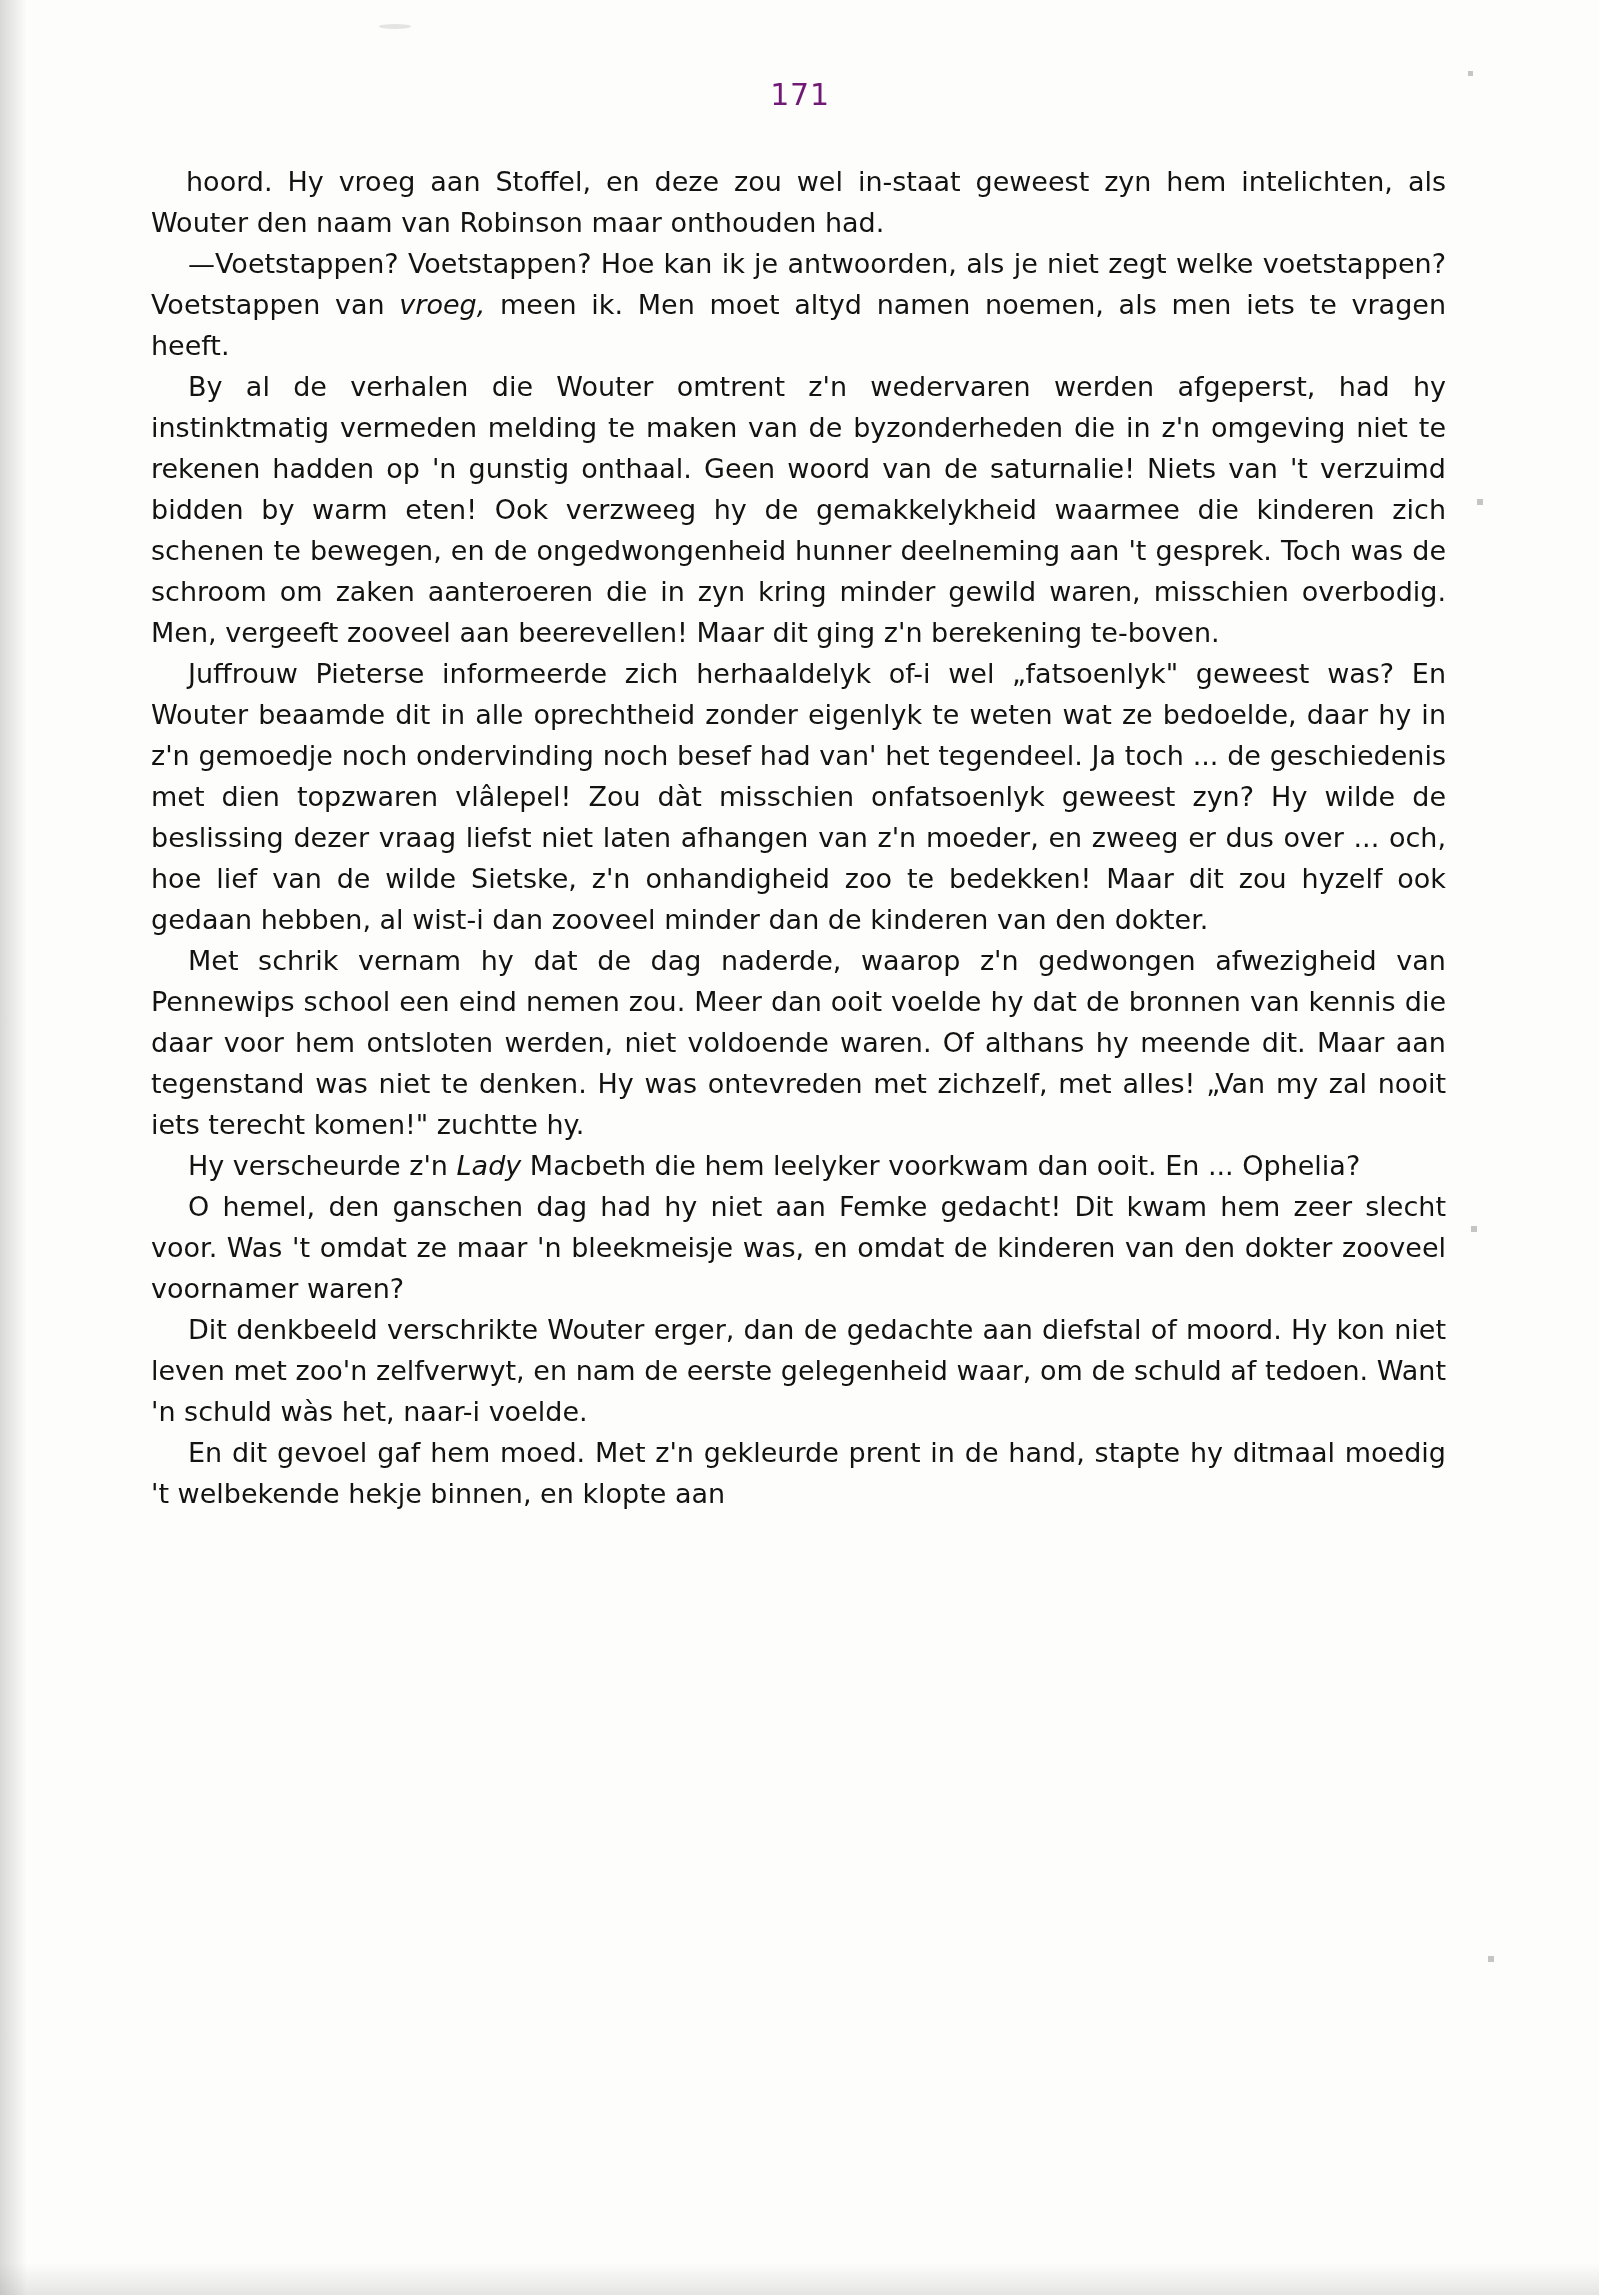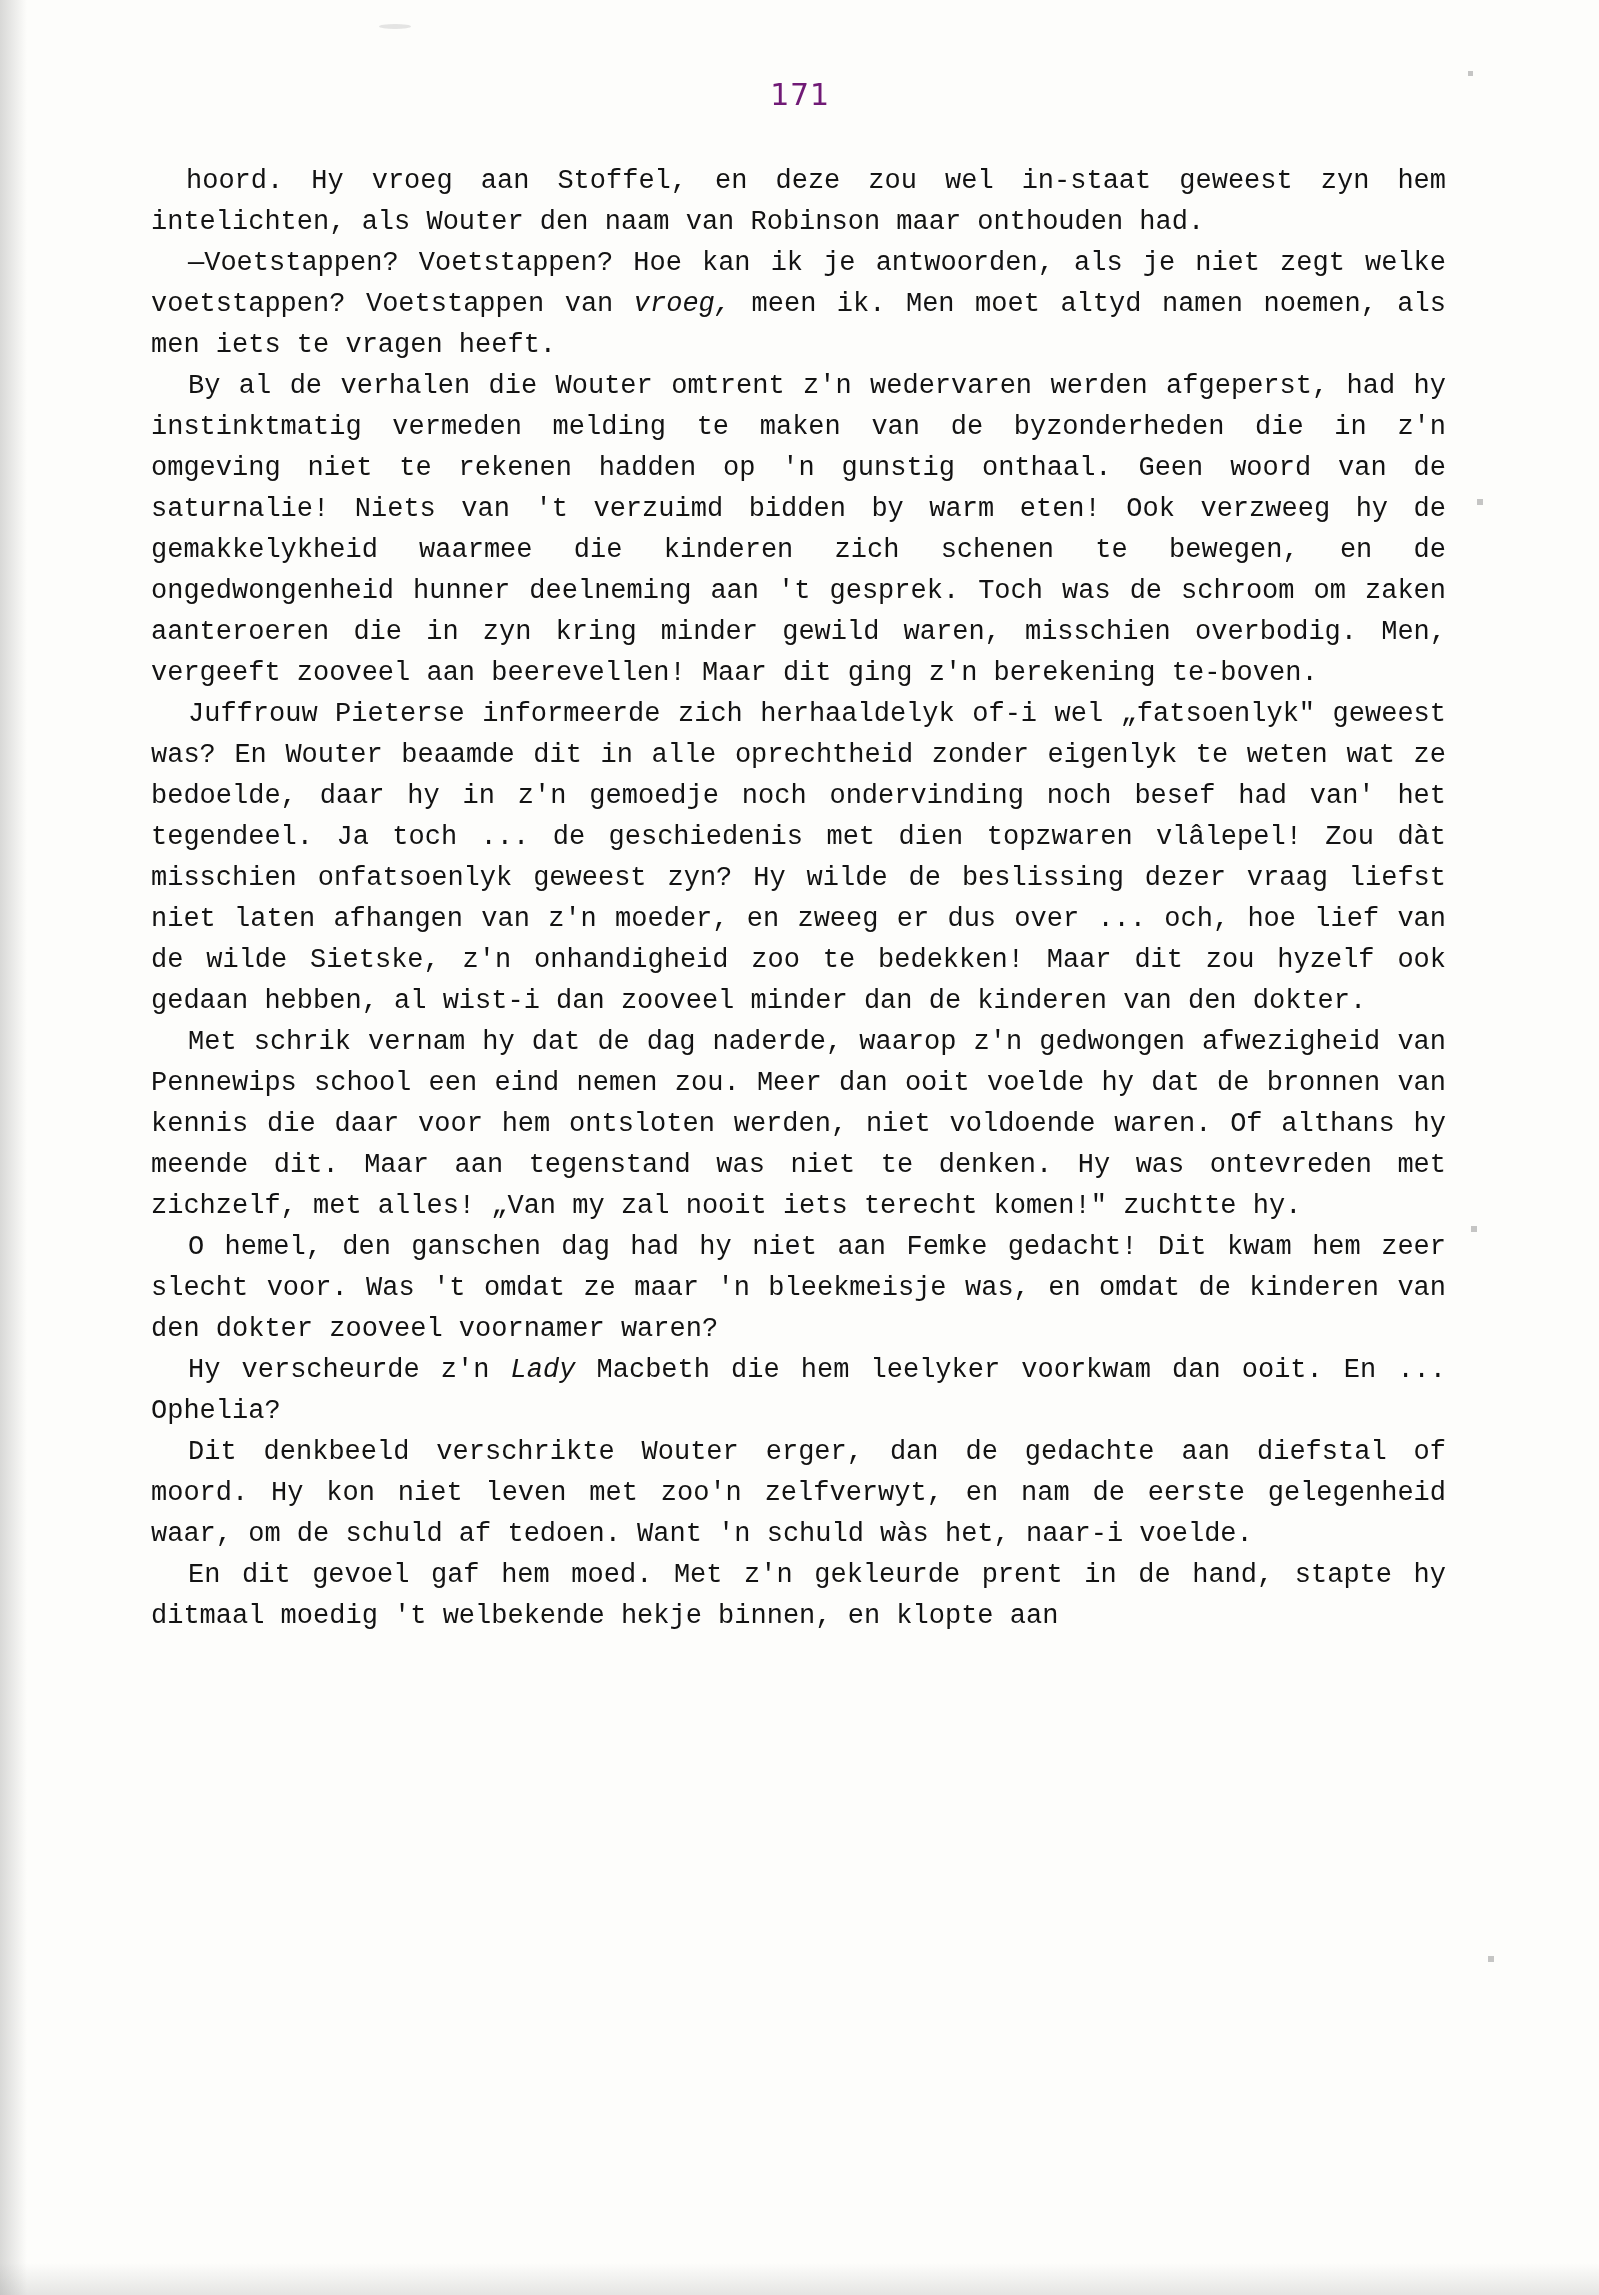--- a/index.html
+++ b/index.html
@@ -40,21 +40,20 @@
     width: 1295px;
     font-size: 27px;
     line-height: 41px;
     text-align: justify;
     color: #131313;
   }
   .body-text p {
     margin: 0;
     padding: 0;
     text-indent: 0;
-    font-family: Liberation Mono, monospace;
   }
   .body-text p.indent {
     text-indent: 37px;
   }
   .body-text p.hang {
     text-indent: 35px;
   }
   em {
     font-style: italic;
   }
@@ -101,20 +100,20 @@
   <div class="speck" style="left:1488px; top:1956px; width:6.4px; height:6.4px;"></div>
 
   <div class="page-number">171</div>
 
   <div class="body-text">
     <p class="hang">hoord. Hy vroeg aan Stoffel, en deze zou wel in-staat geweest zyn hem intelichten, als Wouter den naam van Robinson maar onthouden had.</p>
     <p class="indent">—Voetstappen? Voetstappen? Hoe kan ik je antwoorden, als je niet zegt welke voetstappen? Voetstappen van <em>vroeg,</em> meen ik. Men moet altyd namen noemen, als men iets te vragen heeft.</p>
     <p class="indent">By al de verhalen die Wouter omtrent z'n wedervaren werden afgeperst, had hy instinktmatig vermeden melding te maken van de byzonderheden die in z'n omgeving niet te rekenen hadden op 'n gunstig onthaal. Geen woord van de saturnalie! Niets van 't verzuimd bidden by warm eten! Ook verzweeg hy de gemakkelykheid waarmee die kinderen zich schenen te bewegen, en de ongedwongenheid hunner deelneming aan 't gesprek. Toch was de schroom om zaken aanteroeren die in zyn kring minder gewild waren, misschien overbodig. Men, vergeeft zooveel aan beerevellen! Maar dit ging z'n berekening te-boven.</p>
     <p class="indent">Juffrouw Pieterse informeerde zich herhaaldelyk of-i wel „fatsoenlyk" geweest was? En Wouter beaamde dit in alle oprechtheid zonder eigenlyk te weten wat ze bedoelde, daar hy in z'n gemoedje noch ondervinding noch besef had van' het tegendeel. Ja toch ... de geschiedenis met dien topzwaren vlâlepel! Zou dàt misschien onfatsoenlyk geweest zyn? Hy wilde de beslissing dezer vraag liefst niet laten afhangen van z'n moeder, en zweeg er dus over ... och, hoe lief van de wilde Sietske, z'n onhandigheid zoo te bedekken! Maar dit zou hyzelf ook gedaan hebben, al wist-i dan zooveel minder dan de kinderen van den dokter.</p>
     <p class="indent">Met schrik vernam hy dat de dag naderde, waarop z'n gedwongen afwezigheid van Pennewips school een eind nemen zou. Meer dan ooit voelde hy dat de bronnen van kennis die daar voor hem ontsloten werden, niet voldoende waren. Of althans hy meende dit. Maar aan tegenstand was niet te denken. Hy was ontevreden met zichzelf, met alles! „Van my zal nooit iets terecht komen!" zuchtte hy.</p>
+    <p class="indent">Hy verscheurde z'n <em>Lady</em> Macbeth die hem leelyker voorkwam dan ooit. En ... Ophelia?</p>
     <p class="indent">O hemel, den ganschen dag had hy niet aan Femke gedacht! Dit kwam hem zeer slecht voor. Was 't omdat ze maar 'n bleekmeisje was, en omdat de kinderen van den dokter zooveel voornamer waren?</p>
-    <p class="indent">Hy verscheurde z'n <em>Lady</em> Macbeth die hem leelyker voorkwam dan ooit. En ... Ophelia?</p>
     <p class="indent">Dit denkbeeld verschrikte Wouter erger, dan de gedachte aan diefstal of moord. Hy kon niet leven met zoo'n zelfverwyt, en nam de eerste gelegenheid waar, om de schuld af tedoen. Want 'n schuld wàs het, naar-i voelde.</p>
     <p class="indent">En dit gevoel gaf hem moed. Met z'n gekleurde prent in de hand, stapte hy ditmaal moedig 't welbekende hekje binnen, en klopte aan</p>
   </div>
 
 </div>
 
 
 </body></html>

